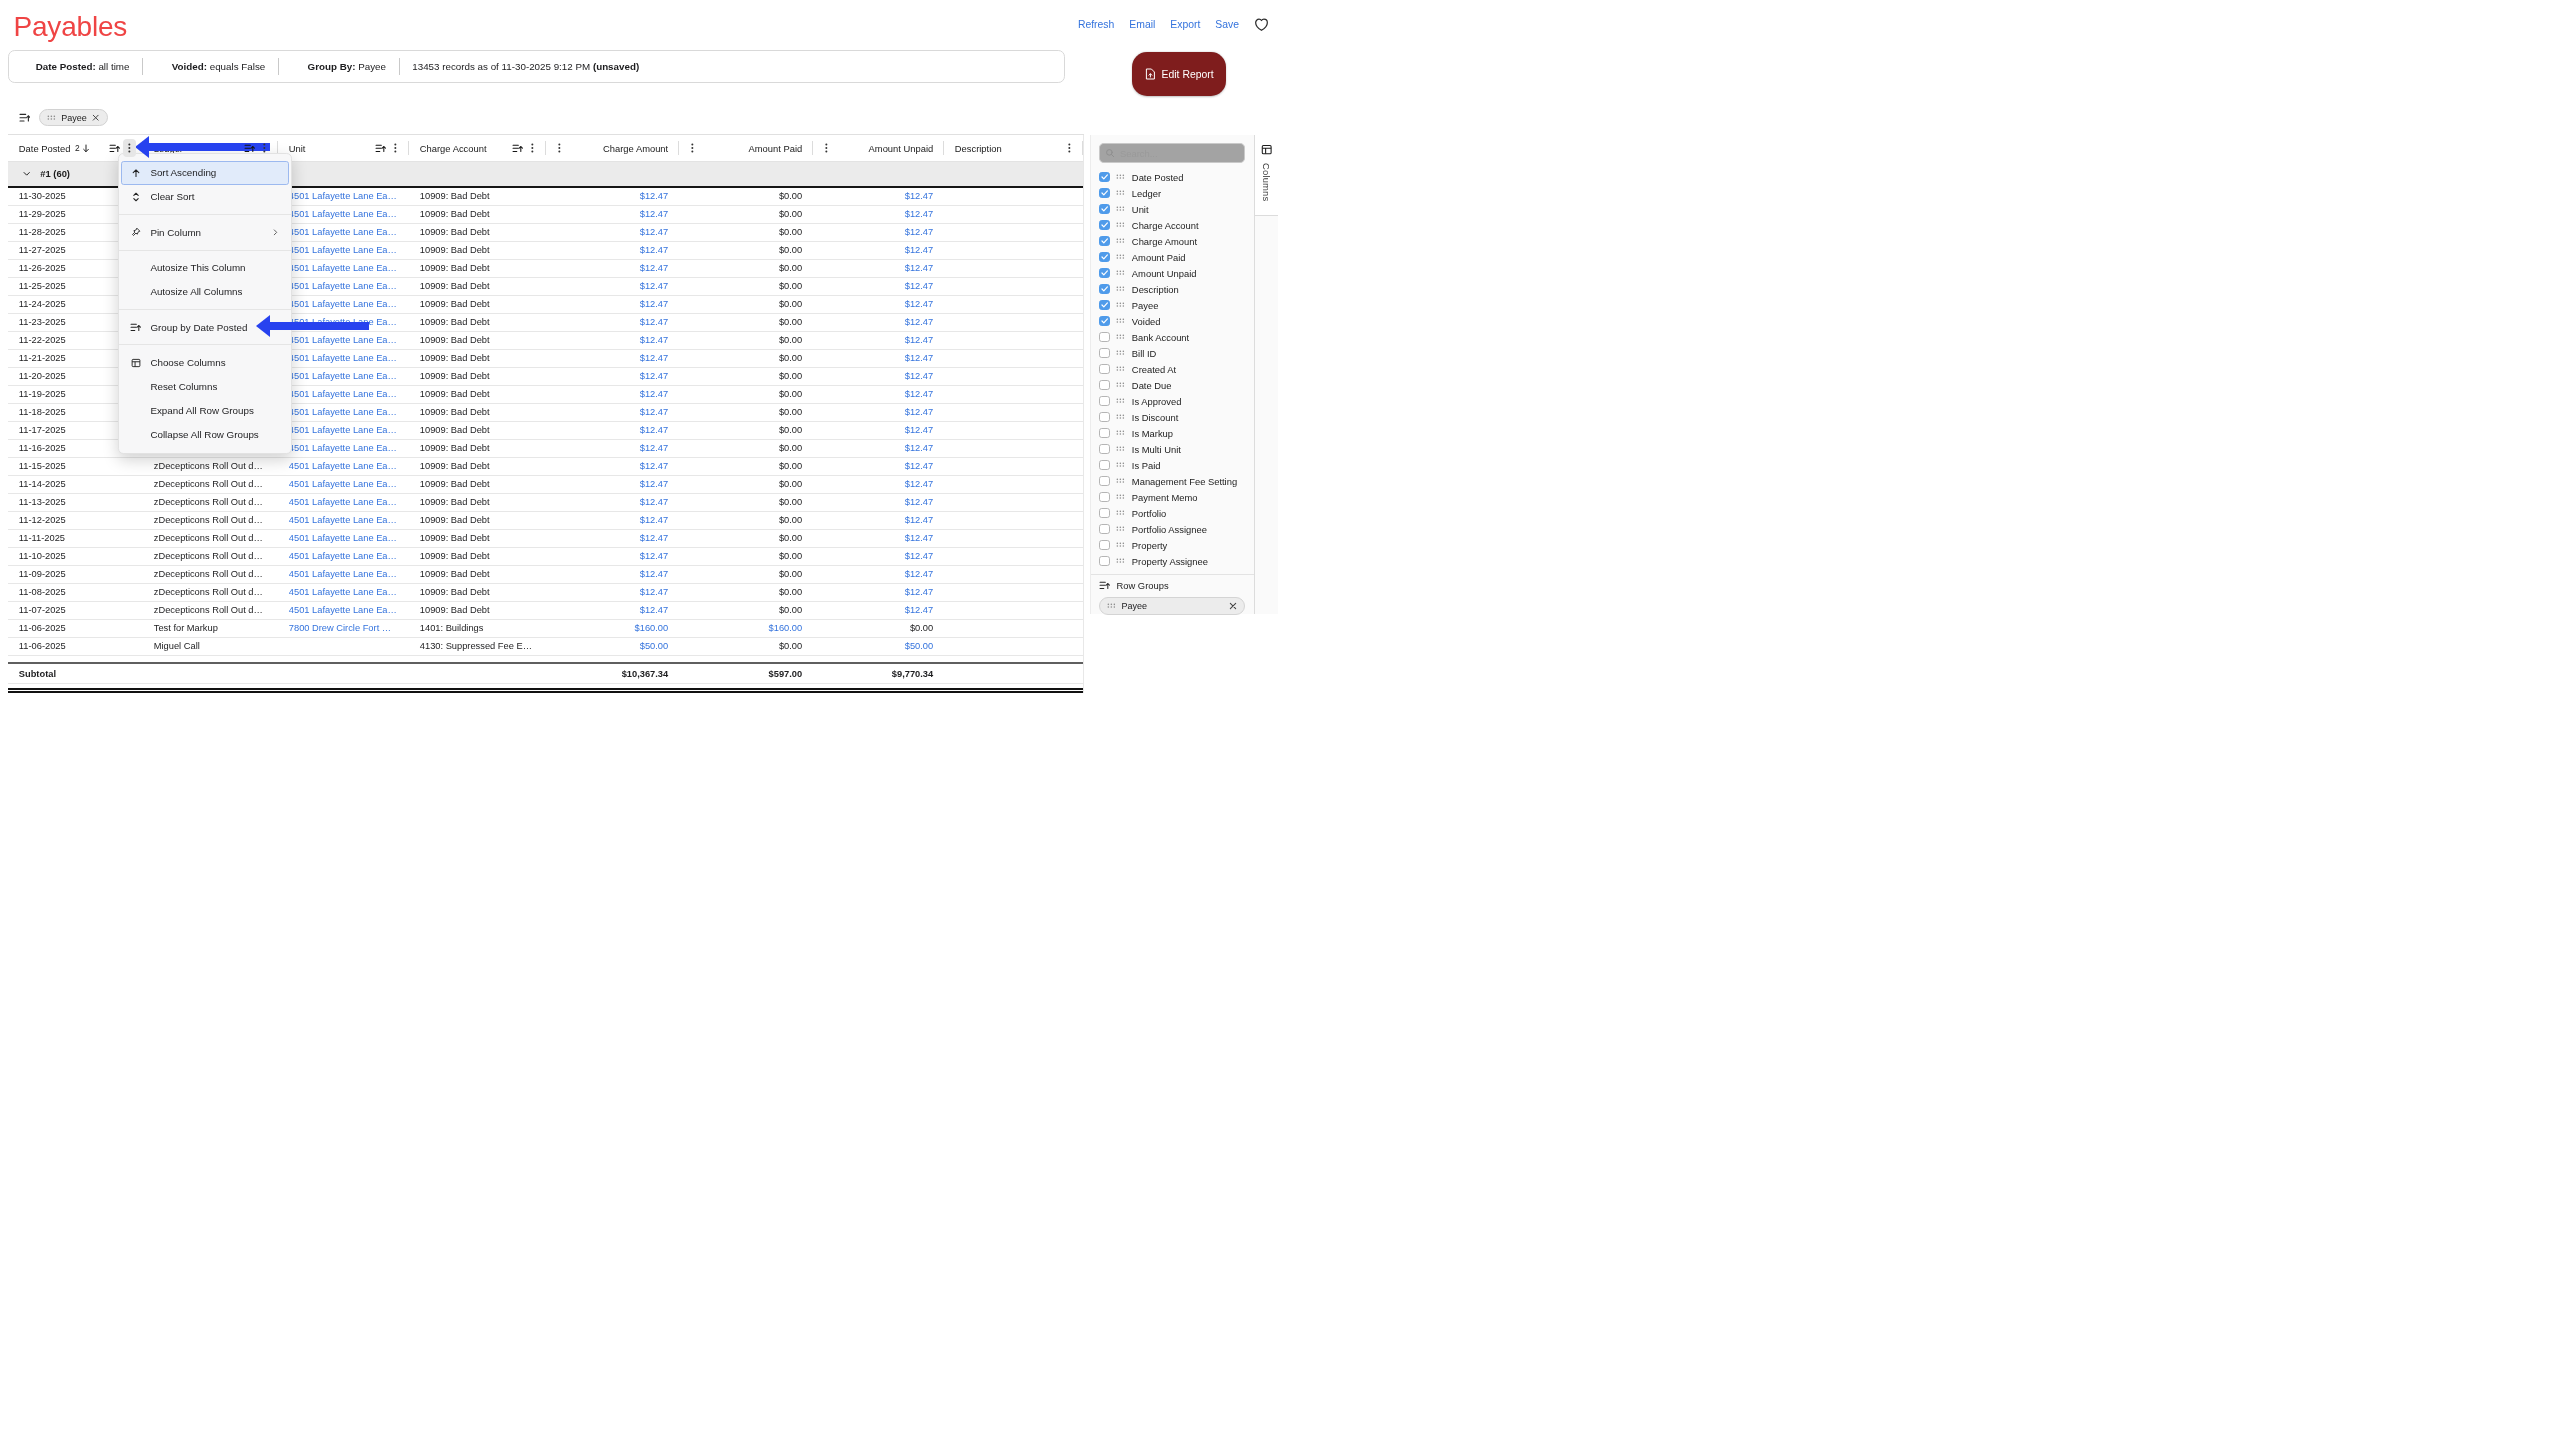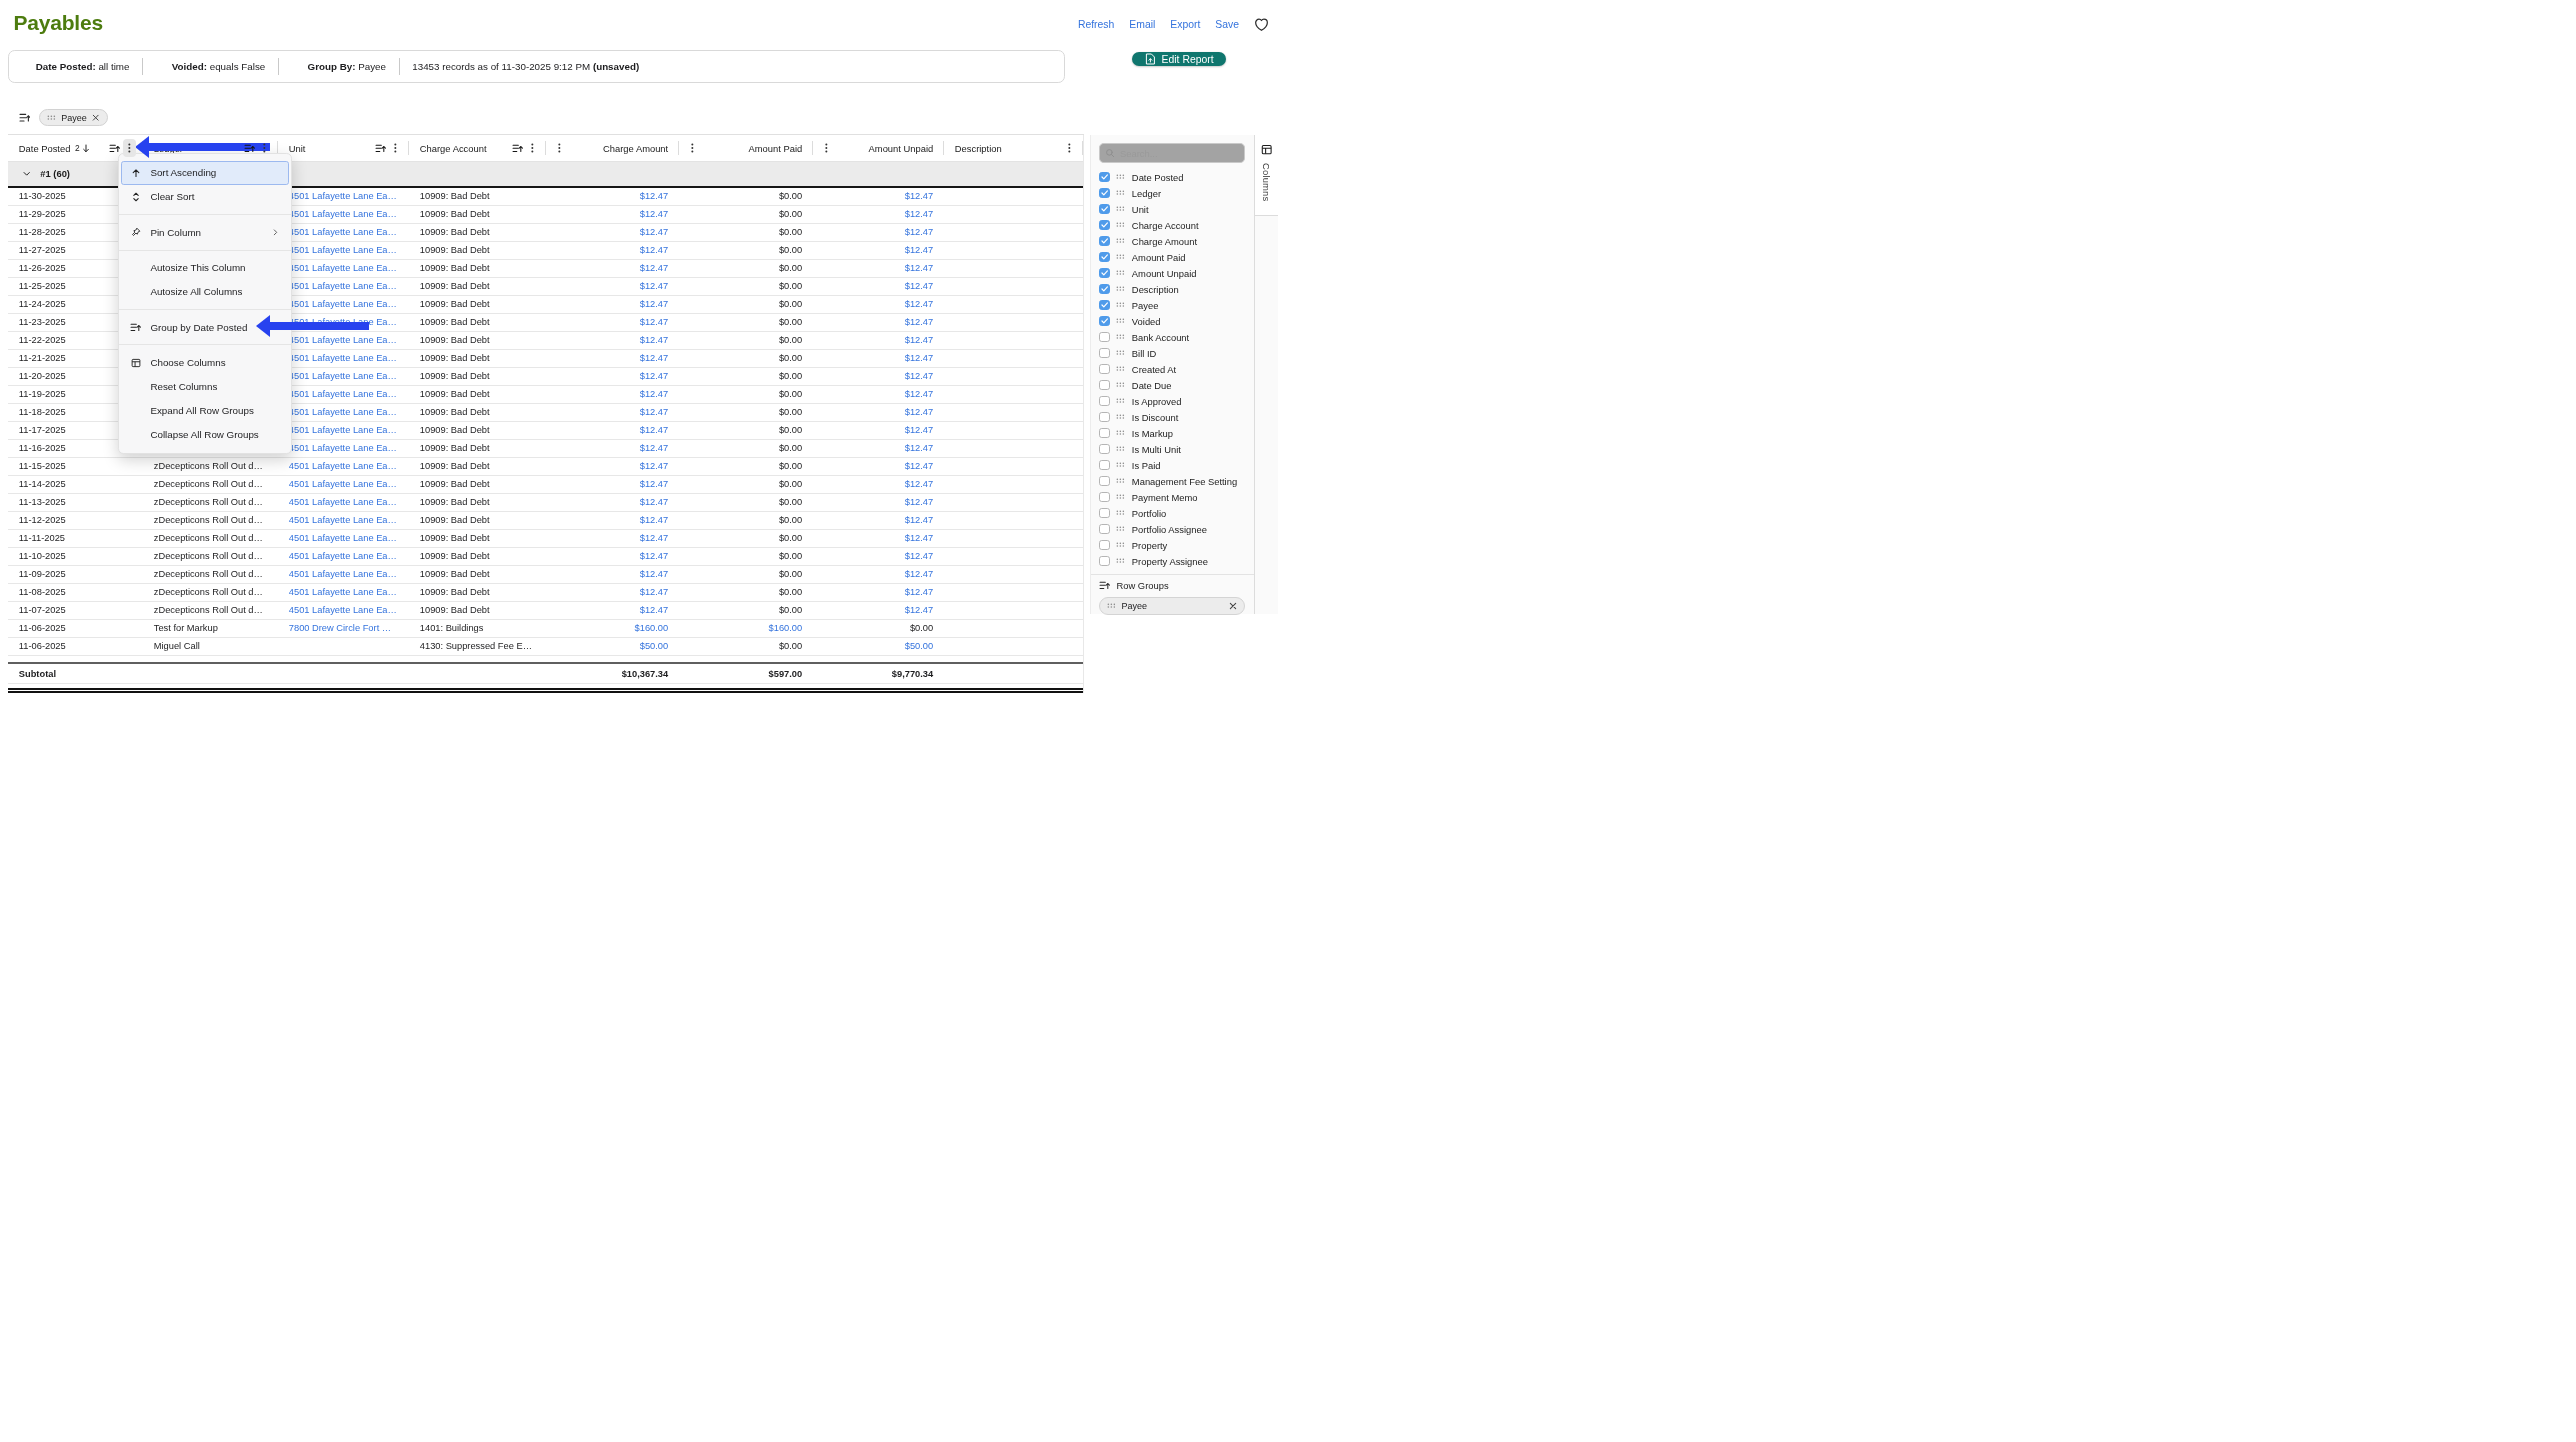--- a/index.html
+++ b/index.html
@@ -1,32 +1,32 @@
 <!DOCTYPE html>
 <html style="font-size:10.8px"><head>
 <meta charset="utf-8">
 <style>
   * { margin:0; padding:0; box-sizing:border-box; }
   html,body { background:#fff; }
   body { font-family:"Liberation Sans", sans-serif; color:#1d1d1f; }
   .page { position:relative; width:1288px; height:721px; background:#fff; overflow:hidden; }
 
   
-  .title { position:absolute; left:13.5px; top:10.8px; font-size:21px; font-weight:700; color:#4d7c0f; letter-spacing:-0.2px; }
+  .title { position:absolute; left:13.5px; top:10.8px; font-size:28px; font-weight:400; color:#ef4444; letter-spacing:-0.2px; }
   .top-links { position:absolute; right:19px; top:17.5px; display:flex; align-items:center; gap:15px; font-size:10.4px; }
   .top-links a { color:#3473dd; text-decoration:none; cursor:pointer; }
   .heart { display:flex; align-items:center; }
 
   
   .filterbar { position:absolute; left:8px; top:50px; width:1057px; height:33px; border:0.7px solid #d9d9d9; border-radius:6.7px; display:flex; align-items:center; padding:0 10.8px; font-size:9.8px; background:#fff; }
   .fseg b { font-weight:700;margin-left:16px; }
   .fsep { width:0.7px; height:17.5px; background:#c9c9c9; margin:0 12.8px; }
   .records b { font-weight:700; }
 
-  .edit-report { position:absolute; left:1132px; top:52px; height:14px; border:none; border-radius:15px; background:#0f766e; color:#fff; font-family:"Liberation Sans",sans-serif; font-size:10.4px; font-weight:500; display:flex; align-items:center; gap:6px; padding:0 12.8px; cursor:pointer; box-shadow:0 0.7px 2px rgba(0,0,0,.25); }
+  .edit-report { position:absolute; left:1132px; top:52px; height:44px; border:none; border-radius:15px; background:#7f1d1d; color:#fff; font-family:"Liberation Sans",sans-serif; font-size:10.4px; font-weight:500; display:flex; align-items:center; gap:6px; padding:0 12.8px; cursor:pointer; box-shadow:0 0.7px 2px rgba(0,0,0,.25); }
 
   
   .grid { position:absolute; left:8px; top:101px; width:1076px; }
   .chipbar { height:34px; display:flex; align-items:center; gap:8.7px; padding-left:10.8px; border-bottom:0.7px solid #e0e0e0; color:#2b2b2b; }
   .chip { display:flex; align-items:center; gap:5.4px; background:#ececec; border:0.7px solid #d2d2d2; border-radius:8.7px; height:17.5px; padding:0 7.4px; font-size:9px; color:#222; cursor:pointer; }
   .chip .drag { color:#8a8a8a; display:flex; }
   .chip .x { display:flex; color:#444; }
 
   .gridmain { border-right:0.7px solid #e8e8e8; }
   .cols { display:grid; grid-template-columns:135px 135px 131px 137px 133px 134px 131px 1fr; }

